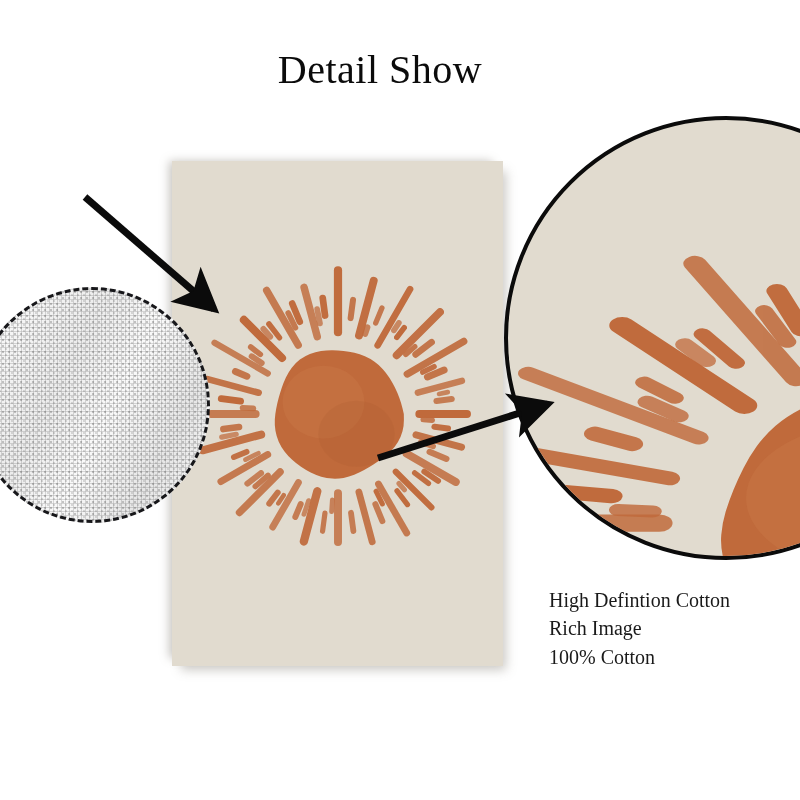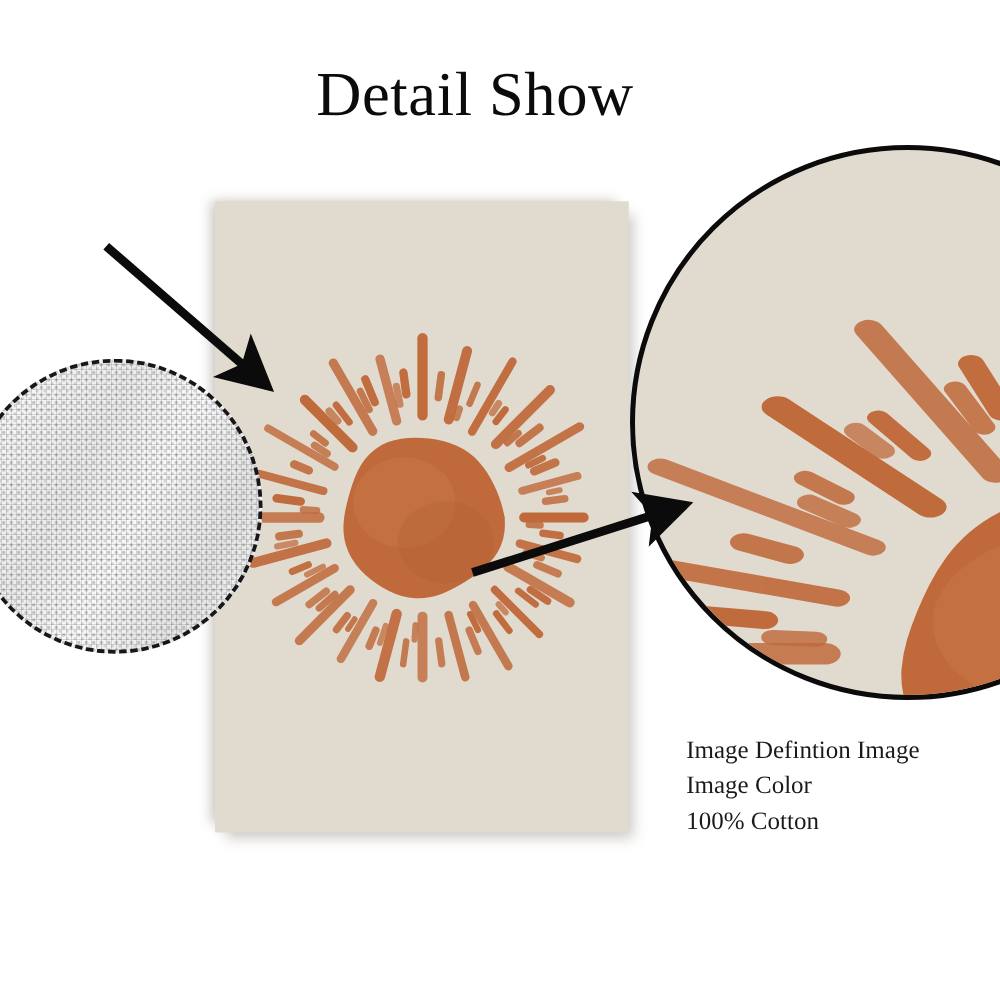--- a/index.html
+++ b/index.html
@@ -17,21 +17,21 @@
   }
 
   
   #page-title {
     position: absolute;
     left: 0;
     top: 50px;
     width: 760px;
     text-align: center;
     font-family: "Liberation Serif", serif;
-    font-size: 50px;
+    font-size: 40px;
     font-weight: 400;
     color: #0b0b0b;
     letter-spacing: 0.5px;
     line-height: 1;
     white-space: nowrap;
   }
 
   
   #poster {
     position: absolute;
@@ -299,18 +299,18 @@
     <defs>
       <marker id="ah" markerWidth="7" markerHeight="7" refX="5.6" refY="3.5" orient="auto" markerUnits="strokeWidth">
         <path d="M0.2,0.2 L6.6,3.5 L0.2,6.8 L1.7,3.5 Z" fill="#0b0b0b"></path>
       </marker>
     </defs>
     <line id="arrow-0" stroke="#0b0b0b" stroke-width="7" marker-end="url(#ah)" x1="85" y1="197" x2="214" y2="309"></line>
     <line id="arrow-1" stroke="#0b0b0b" stroke-width="7" marker-end="url(#ah)" x1="378" y1="458" x2="548" y2="404"></line>
   </svg>
 
   <div id="feature-list">
-    <div class="feature-item">Image Defintion Image</div>
-    <div class="feature-item">Image Color</div>
+    <div class="feature-item">High Defintion Cotton</div>
+    <div class="feature-item">Rich Image</div>
     <div class="feature-item">100% Cotton</div>
   </div>
 
 </div>
 
 </body></html>

